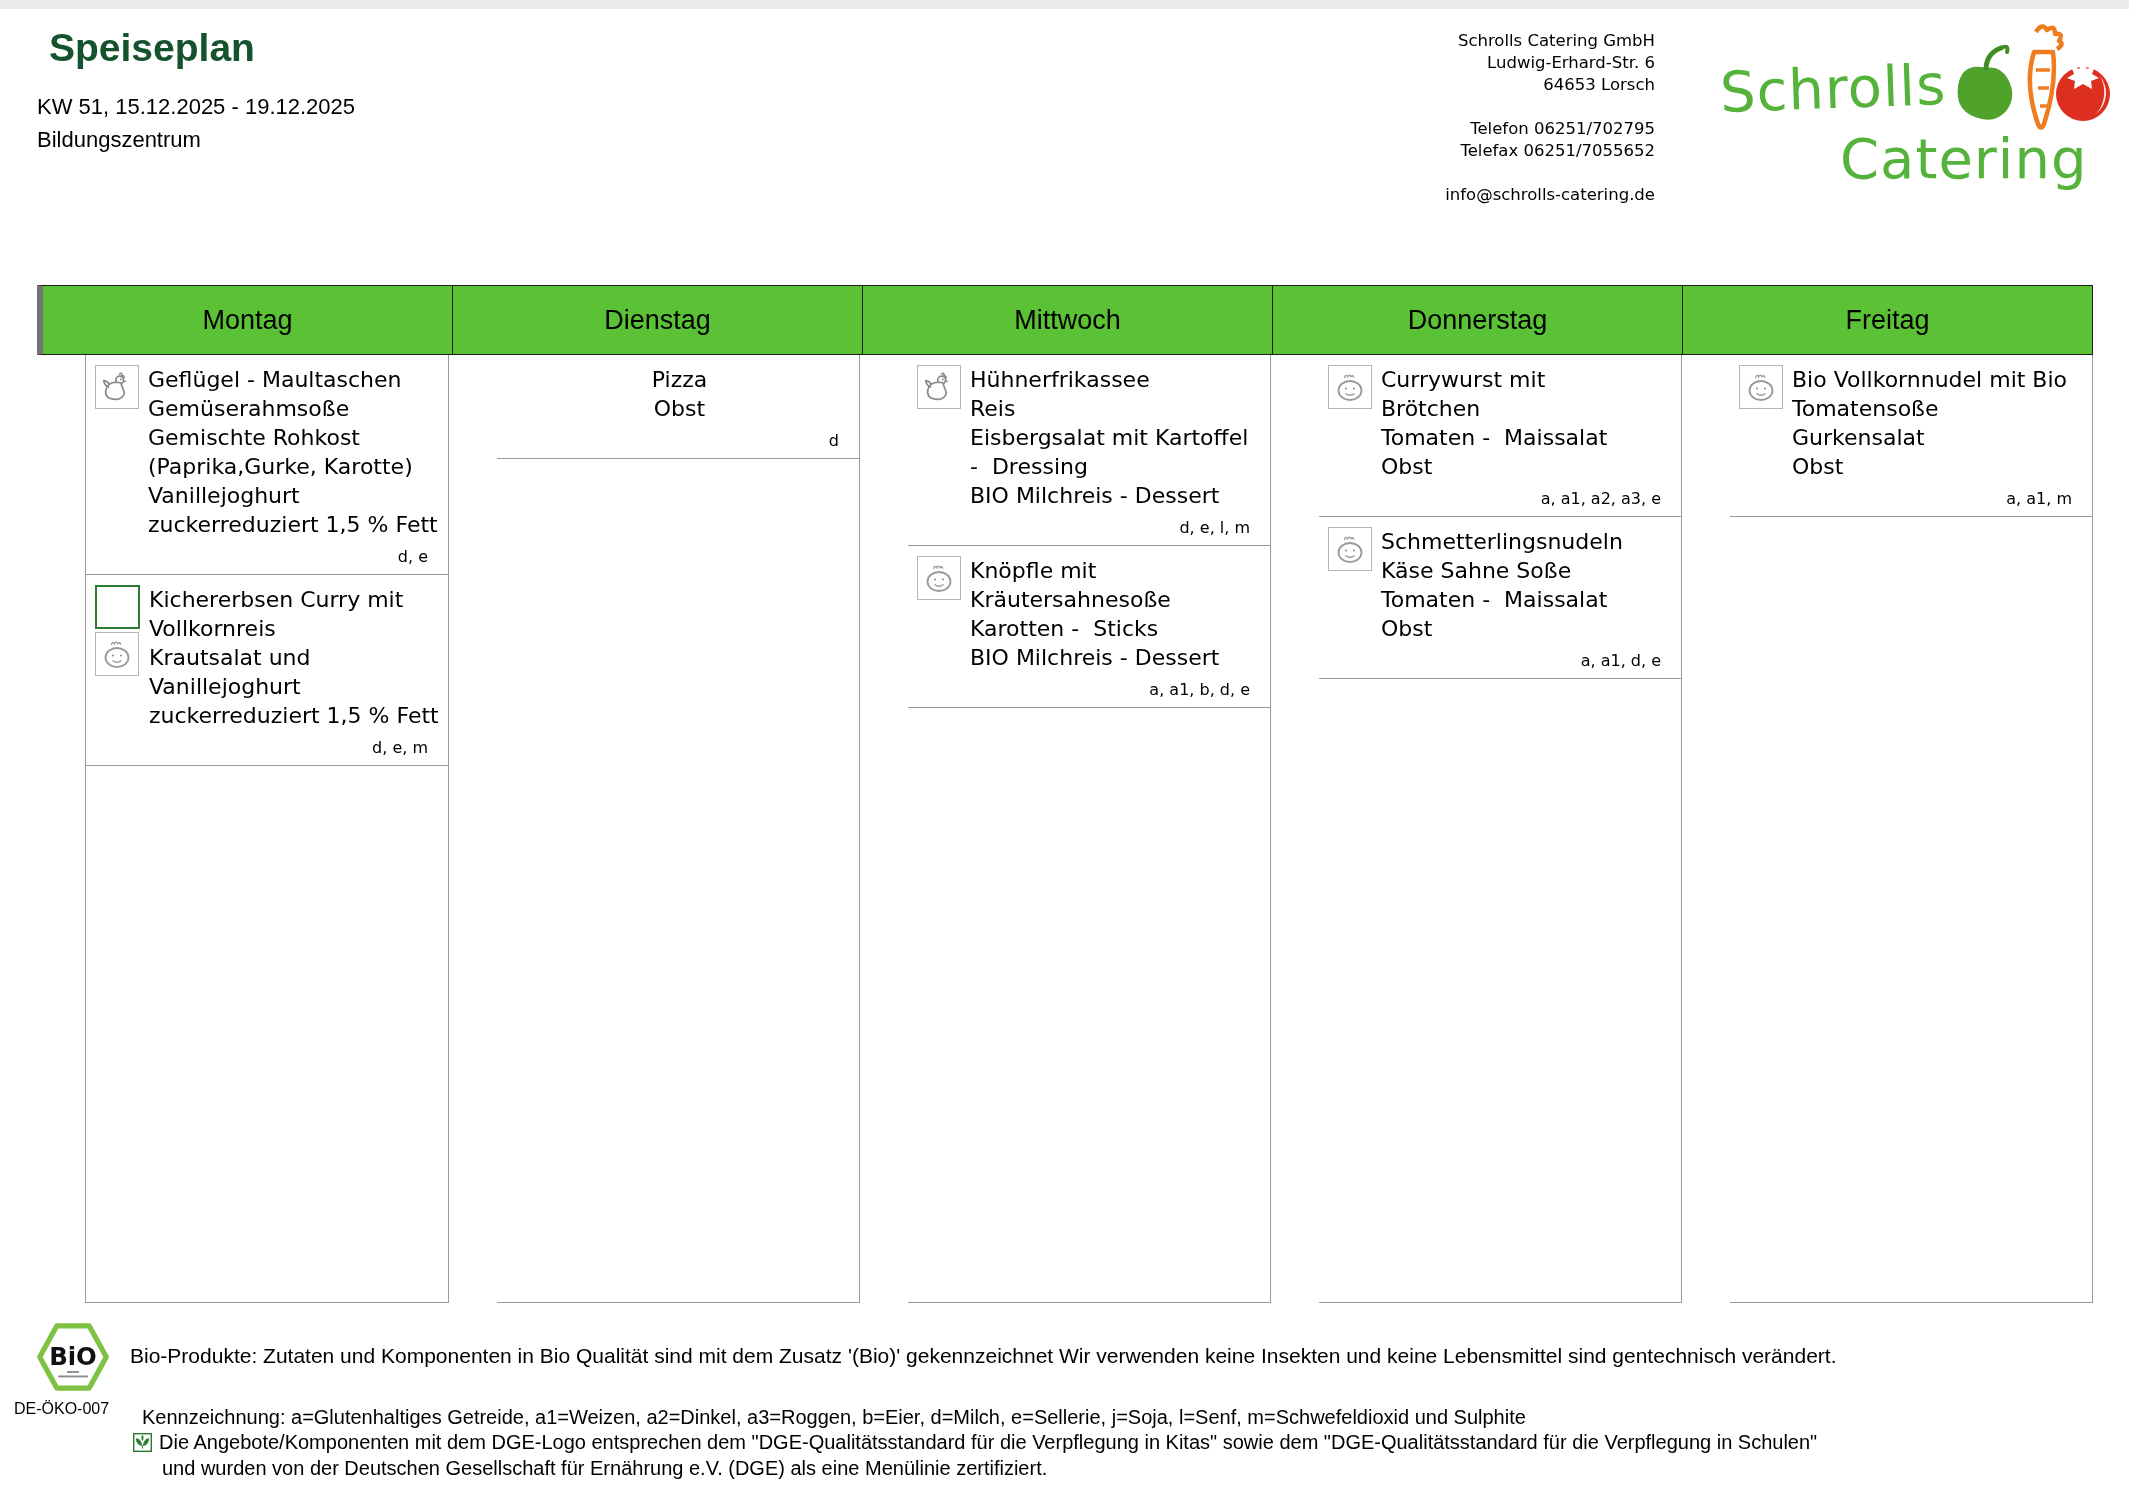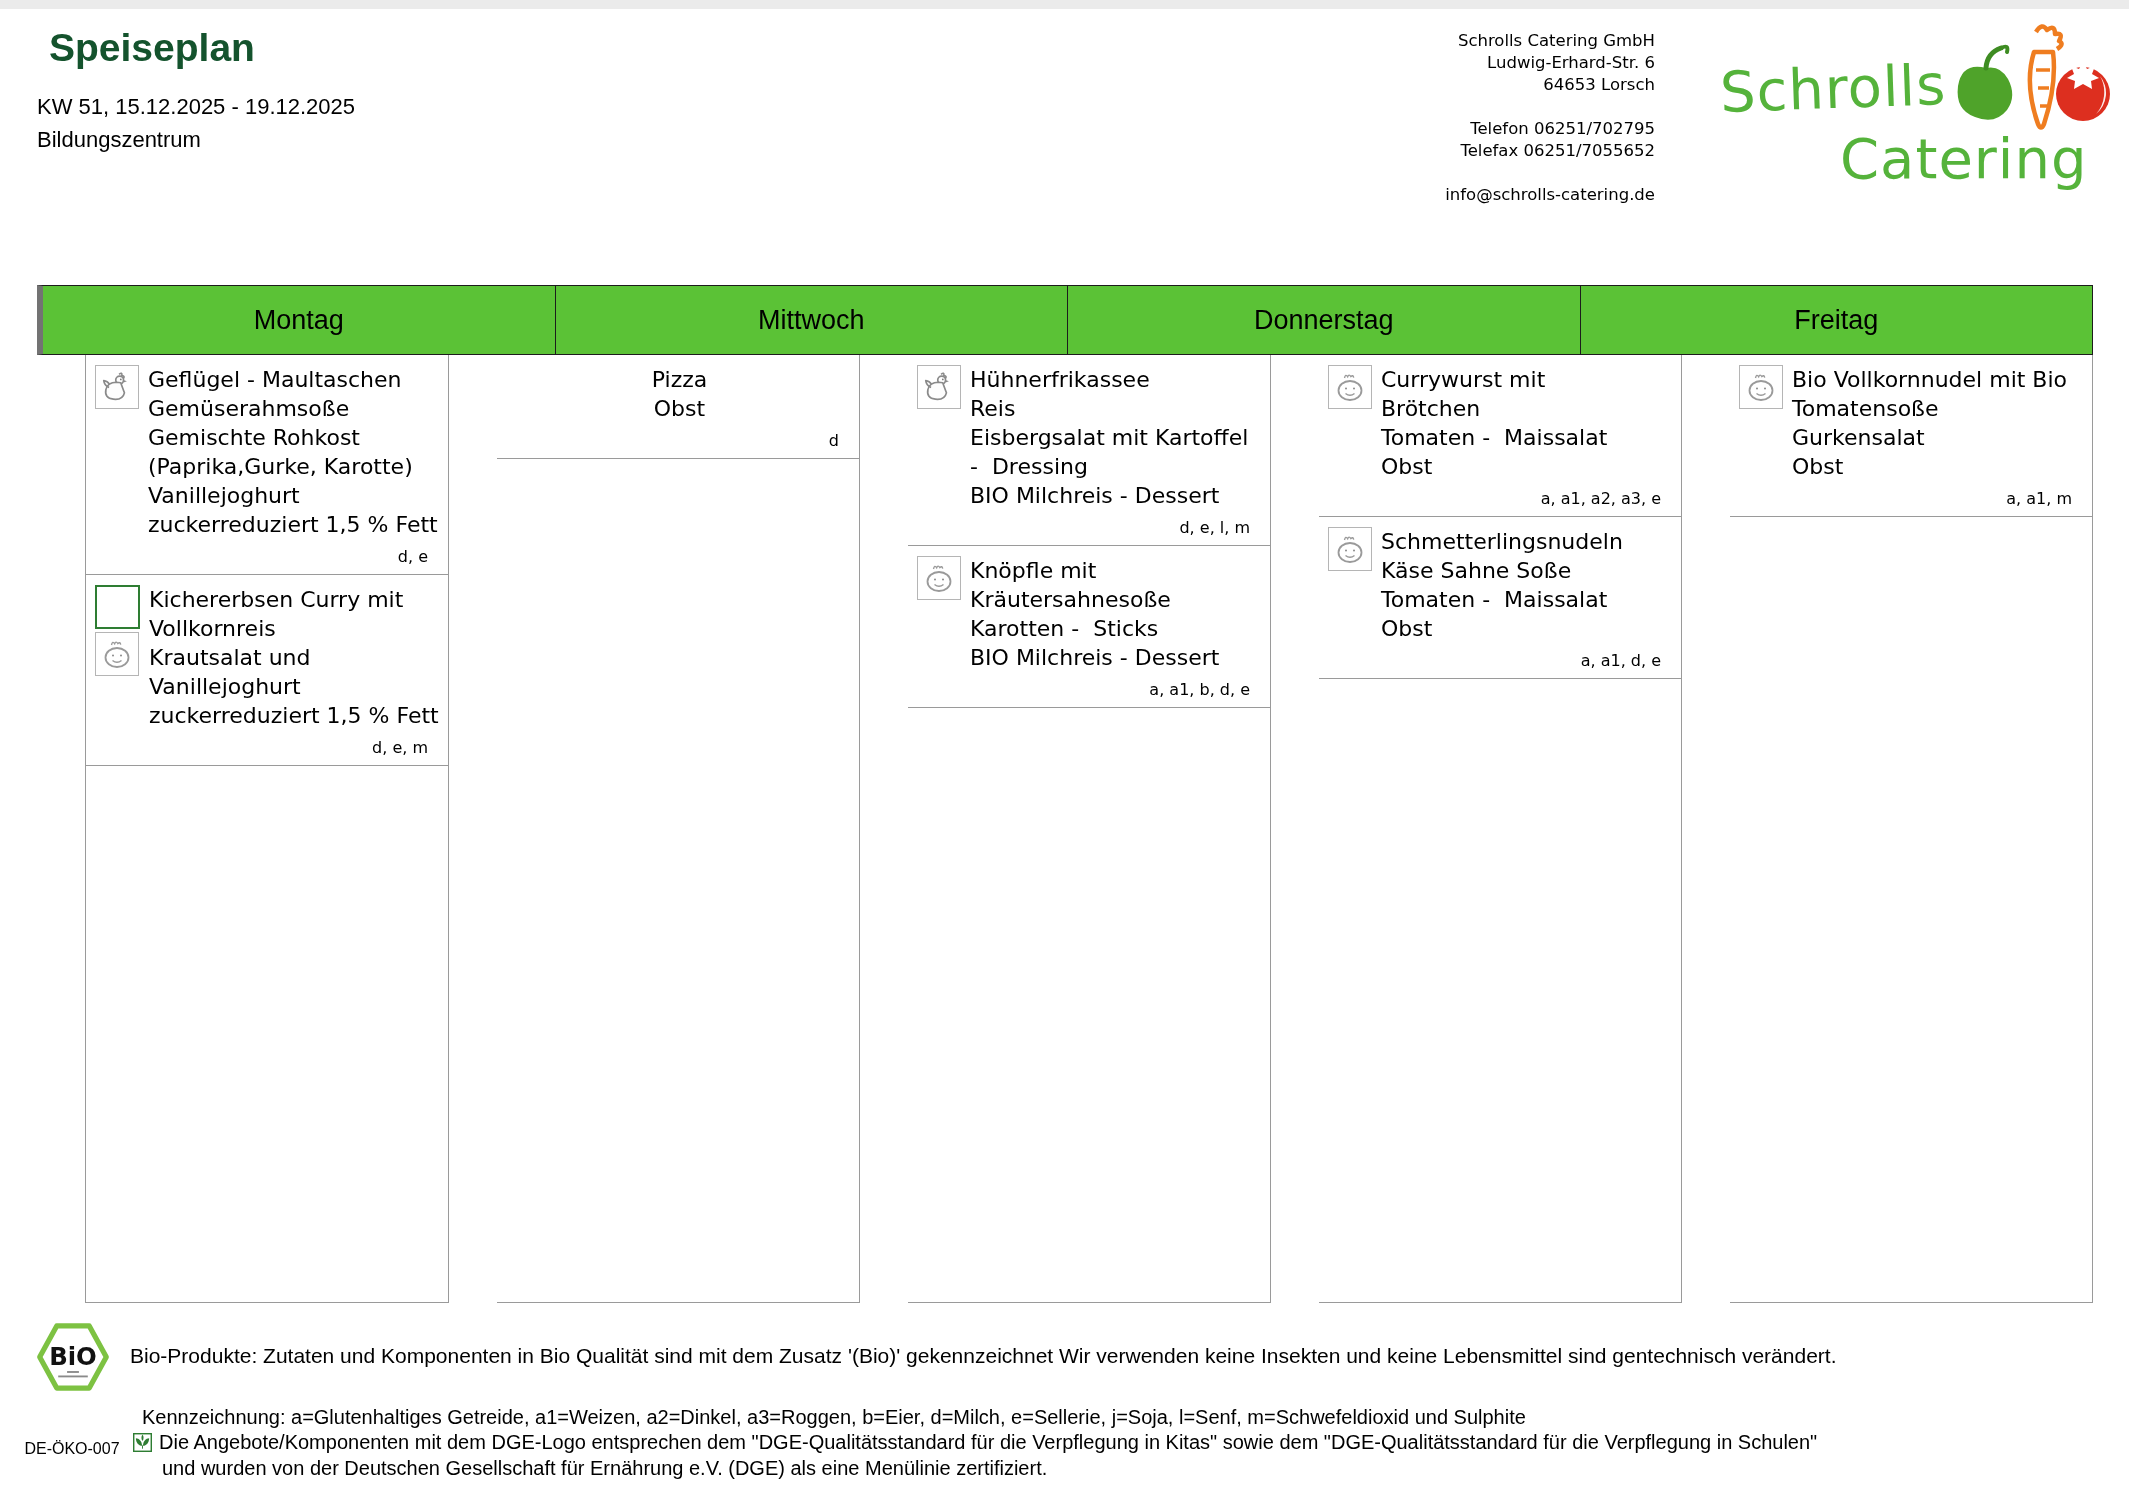--- a/index.html
+++ b/index.html
@@ -42,21 +42,21 @@
   .meal-icons{display:flex;flex-direction:column;gap:3px;flex:0 0 44px;}
   .icon-box{width:44px;height:44px;border:1px solid #b5b5b5;background:#fff;
     display:flex;align-items:center;justify-content:center;box-sizing:border-box;}
   .icon-box.dge{border:2px solid #2e7d32;padding-left:41px;}
   .meal-text{font:400 22px "DejaVu Sans", sans-serif;line-height:29px;white-space:pre-wrap;}
   .meal.center .meal-text{text-align:center;}
   .meal-allergens{text-align:right;font:400 16px "DejaVu Sans", sans-serif;padding:8px 14px 0 0;}
 
   
   .bio-seal{position:absolute;left:36px;top:1322px;}
-  .bio-code{position:absolute;left:14px;top:1440px;width:116px;text-align:center;
+  .bio-code{position:absolute;left:14px;top:1400px;width:116px;text-align:left;
     font:400 16px "Liberation Sans", sans-serif;}
   .footer-line1{position:absolute;left:130px;top:1344px;width:1960px;
     font:400 21px "Liberation Sans", sans-serif;}
   .footer-line2{position:absolute;left:142px;top:1406px;width:1960px;
     font:400 20px "Liberation Sans", sans-serif;}
   .footer-line3{position:absolute;left:133px;top:1431px;width:1990px;
     font:400 20px "Liberation Sans", sans-serif;display:flex;gap:7px;align-items:flex-start;}
   .footer-line4{position:absolute;left:162px;top:1457px;width:1960px;
     font:400 20px "Liberation Sans", sans-serif;}
 </style>
@@ -103,20 +103,21 @@
         <path d="M133 40 l4 7 8 -3 -3 8 7 4 -8 3 1 8 -9 -5 -9 5 1 -8 -8 -3 7 -4 -3 -8 8 3 z" fill="#ffffff"></path>
       </g>
     </svg>
   </div>
   <div class="logo-word2">Catering</div>
 </div>
 
 <div class="menu-table">
   <div class="day-header-row">
       <div class="day-header">Montag</div>
+      <div class="day-header">Dienstag</div>
       <div class="day-header">Mittwoch</div>
       <div class="day-header">Donnerstag</div>
       <div class="day-header">Freitag</div>
     </div>
   <div class="day-body-row">
       <div class="day-body">
         <div class="meal">
           <div class="meal-row">
             <div class="meal-icons">
               <div class="icon-box">

